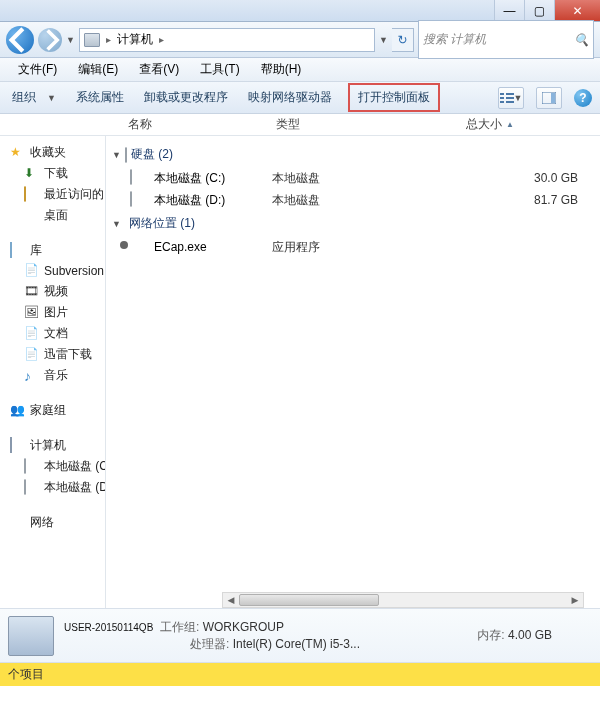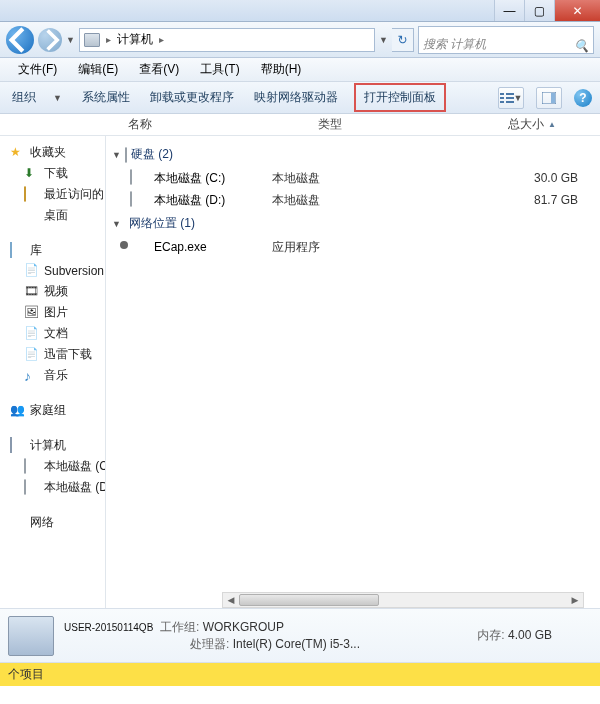--- a/index.html
+++ b/index.html
@@ -9,36 +9,36 @@
 .titlebar .tbbtn { width: 30px; display: flex; align-items: center; justify-content: center; border-left: 1px solid #b8c8dc; background: linear-gradient(#e8eff8,#d2dff0); }
 .titlebar .tbbtn.close { width: 46px; background: linear-gradient(#e07a6f,#c8402f); color: #fff; }
 
 .navbar { height: 36px; background: linear-gradient(#f4f8fc,#dde8f4); display: flex; align-items: center; padding: 0 6px; gap: 4px; border-bottom: 1px solid #b8c8dc; }
 .navbtn { width: 28px; height: 28px; border-radius: 50%; background: radial-gradient(circle at 30% 30%, #6fb4ec, #1a6fc0); display: flex; align-items: center; justify-content: center; color: #fff; }
 .navbtn.fwd { background: radial-gradient(circle at 30% 30%, #b8d4ec, #7fa8cc); width: 24px; height: 24px; }
 .breadcrumb { flex: 1; height: 24px; background: #fff; border: 1px solid #a8bcd4; display: flex; align-items: center; padding: 0 4px; gap: 6px; }
 .bcicon { width: 16px; height: 14px; background: linear-gradient(#dce4ec,#b8c4d0); border: 1px solid #8898ac; border-radius: 1px; }
 .bc-sep { color: #666; font-size: 10px; }
 .refresh { width: 22px; height: 24px; border: 1px solid #a8bcd4; border-left: none; background: #eef4fa; display: flex; align-items: center; justify-content: center; color: #2b6cb0; }
-.searchbox { width: 176px; height: 28px; background: #fff; border: 1px solid #a8bcd4; display: flex; align-items: flex-end; padding: 0 4px; color: #888; font-style: italic; gap: 4px; }
+.searchbox { width: 176px; height: 39px; background: #fff; border: 1px solid #a8bcd4; display: flex; align-items: center; padding: 0 4px; color: #888; font-style: italic; gap: 4px; }
 .searchbox .mag { margin-left: auto; color: #4a6a8a; }
 
 .menubar { height: 24px; background: linear-gradient(#f7fafd,#e8eff7); border-bottom: 1px solid #d0dae6; display: flex; align-items: center; padding: 0 12px; gap: 9px; }
 .menubar .mi { padding: 2px 6px; }
 
 .toolbar { height: 32px; background: linear-gradient(#f2f7fc,#dfe9f5); border-bottom: 1px solid #c8d4e2; display: flex; align-items: center; padding: 0 8px; gap: 12px; }
-.toolbar .ti { padding: 2px 4px; display: flex; align-items: center; gap: 17px; color: #1a3a5a; }
+.toolbar .ti { padding: 2px 4px; display: flex; align-items: center; gap: 11px; color: #1a3a5a; }
 .toolbar .ti.hl { border: 2px solid #d9534f; padding: 4px 8px; }
 .toolbar .sp { flex: 1; }
 .toolbar .iconbtn { width: 26px; height: 22px; border: 1px solid #b8c8dc; background: linear-gradient(#fdfefe,#e8eff7); display: flex; align-items: center; justify-content: center; border-radius: 2px; }
 .toolbar .help { width: 18px; height: 18px; border-radius: 50%; background: radial-gradient(circle at 30% 30%, #7ec4f0, #1a7fc8); color: #fff; display: flex; align-items: center; justify-content: center; font-weight: bold; }
 
 .columns { height: 22px; display: flex; border-bottom: 1px solid #e0e6ec; padding-left: 120px; color: #444; }
 .columns .col { padding: 3px 8px; display: flex; align-items: center; gap: 4px; }
-.columns .c1 { width: 148px; } .columns .c2 { width: 190px; margin-left: 42px; } .columns .c3 { flex: 1; }
+.columns .c1 { width: 148px; } .columns .c2 { width: 190px; } .columns .c3 { flex: 1; }
 .sortarrow { font-size: 8px; color: #5a7a9a; }
 
 .body { display: flex; height: 472px; }
 
 .sidebar { width: 106px; background: #fff; border-right: 1px solid #e0e6ec; overflow: hidden; padding-top: 6px; }
 .sidebar .grp { margin-bottom: 14px; }
 .sidebar .node { display: flex; align-items: center; gap: 4px; padding: 2px 3px 2px 10px; white-space: nowrap; color: #222; }
 .sidebar .node.child { padding-left: 24px; }
 .sidebar .sicon { width: 16px; height: 16px; flex-shrink: 0; }
 .star { color: #f0b428; }

